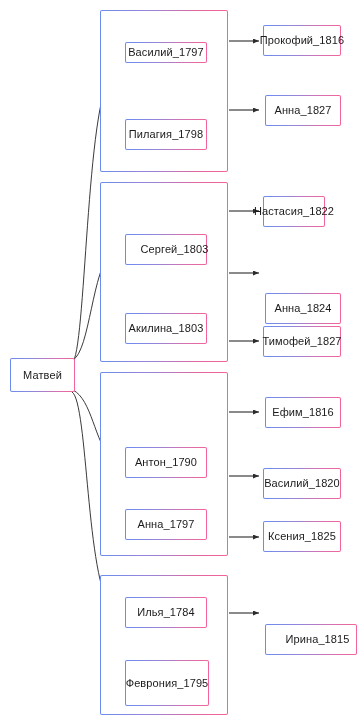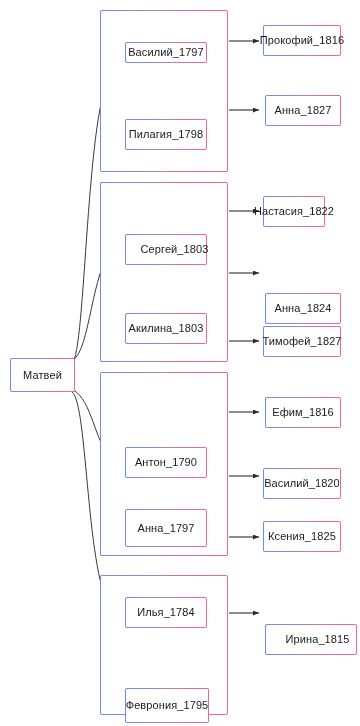--- a/index.html
+++ b/index.html
@@ -115,23 +115,23 @@
 
   <div class="group-box" style="left:100px; top:182px; width:128px; height:180px;"></div>
   <div class="node person" style="left:125px; top:234px; width:82px; height:31px;padding-left:17px;">Сергей_1803</div>
   <div class="node person" style="left:125px; top:313px; width:82px; height:31px;">Акилина_1803</div>
   <div class="node person" style="left:263px; top:196px; width:62px; height:31px;">Настасия_1822</div>
   <div class="node person" style="left:265px; top:258px; width:76px; height:31px;margin-top:35px;">Анна_1824</div>
   <div class="node person" style="left:263px; top:326px; width:78px; height:31px;">Тимофей_1827</div>
 
   <div class="group-box" style="left:100px; top:372px; width:128px; height:184px;"></div>
   <div class="node person" style="left:125px; top:447px; width:82px; height:31px;">Антон_1790</div>
-  <div class="node person" style="left:125px; top:509px; width:82px; height:38px;">Анна_1797</div>
+  <div class="node person" style="left:125px; top:509px; width:82px; height:31px;">Анна_1797</div>
   <div class="node person" style="left:265px; top:397px; width:76px; height:31px;">Ефим_1816</div>
   <div class="node person" style="left:263px; top:460px; width:78px; height:31px;margin-top:8px;">Василий_1820</div>
   <div class="node person" style="left:263px; top:521px; width:78px; height:31px;">Ксения_1825</div>
 
   <div class="group-box" style="left:100px; top:575px; width:128px; height:140px;"></div>
   <div class="node person" style="left:125px; top:597px; width:82px; height:31px;">Илья_1784</div>
-  <div class="node person" style="left:125px; top:688px; width:84px; height:35px;">Феврония_1795</div>
+  <div class="node person" style="left:125px; top:660px; width:84px; height:46px;">Феврония_1795</div>
   <div class="node person" style="left:265px; top:624px; width:92px; height:31px;padding-left:13px;">Ирина_1815</div>
 
 </div>
 
 </body></html>

